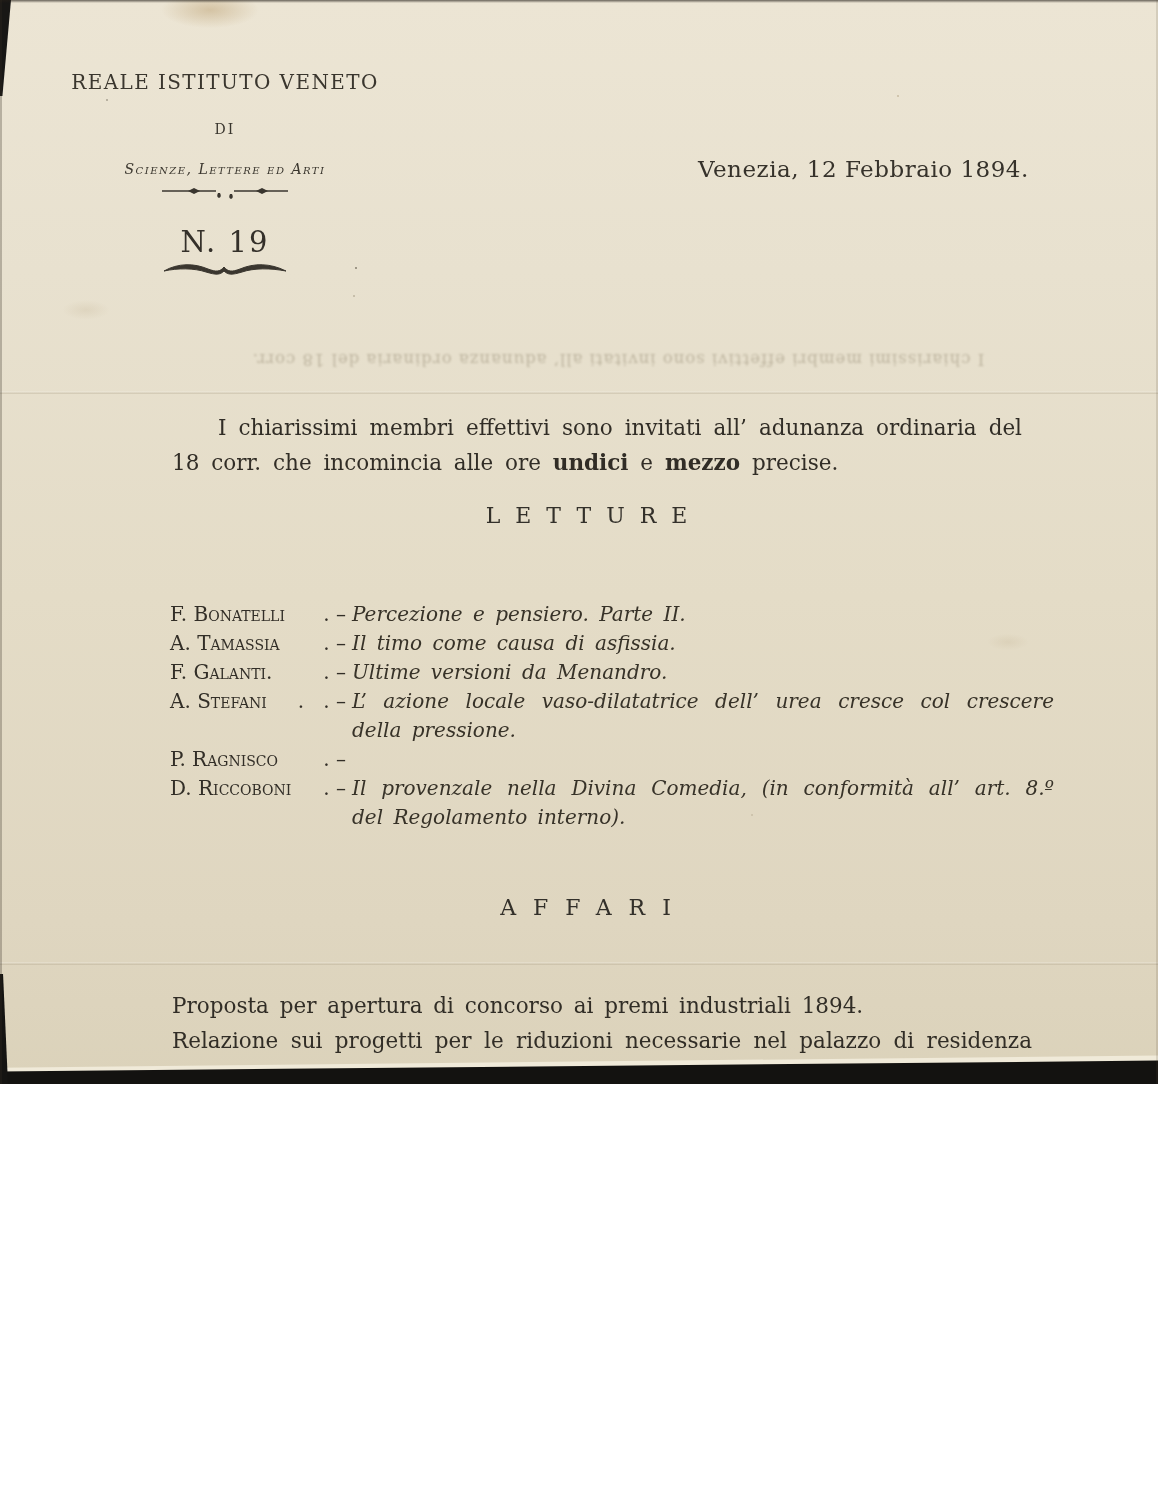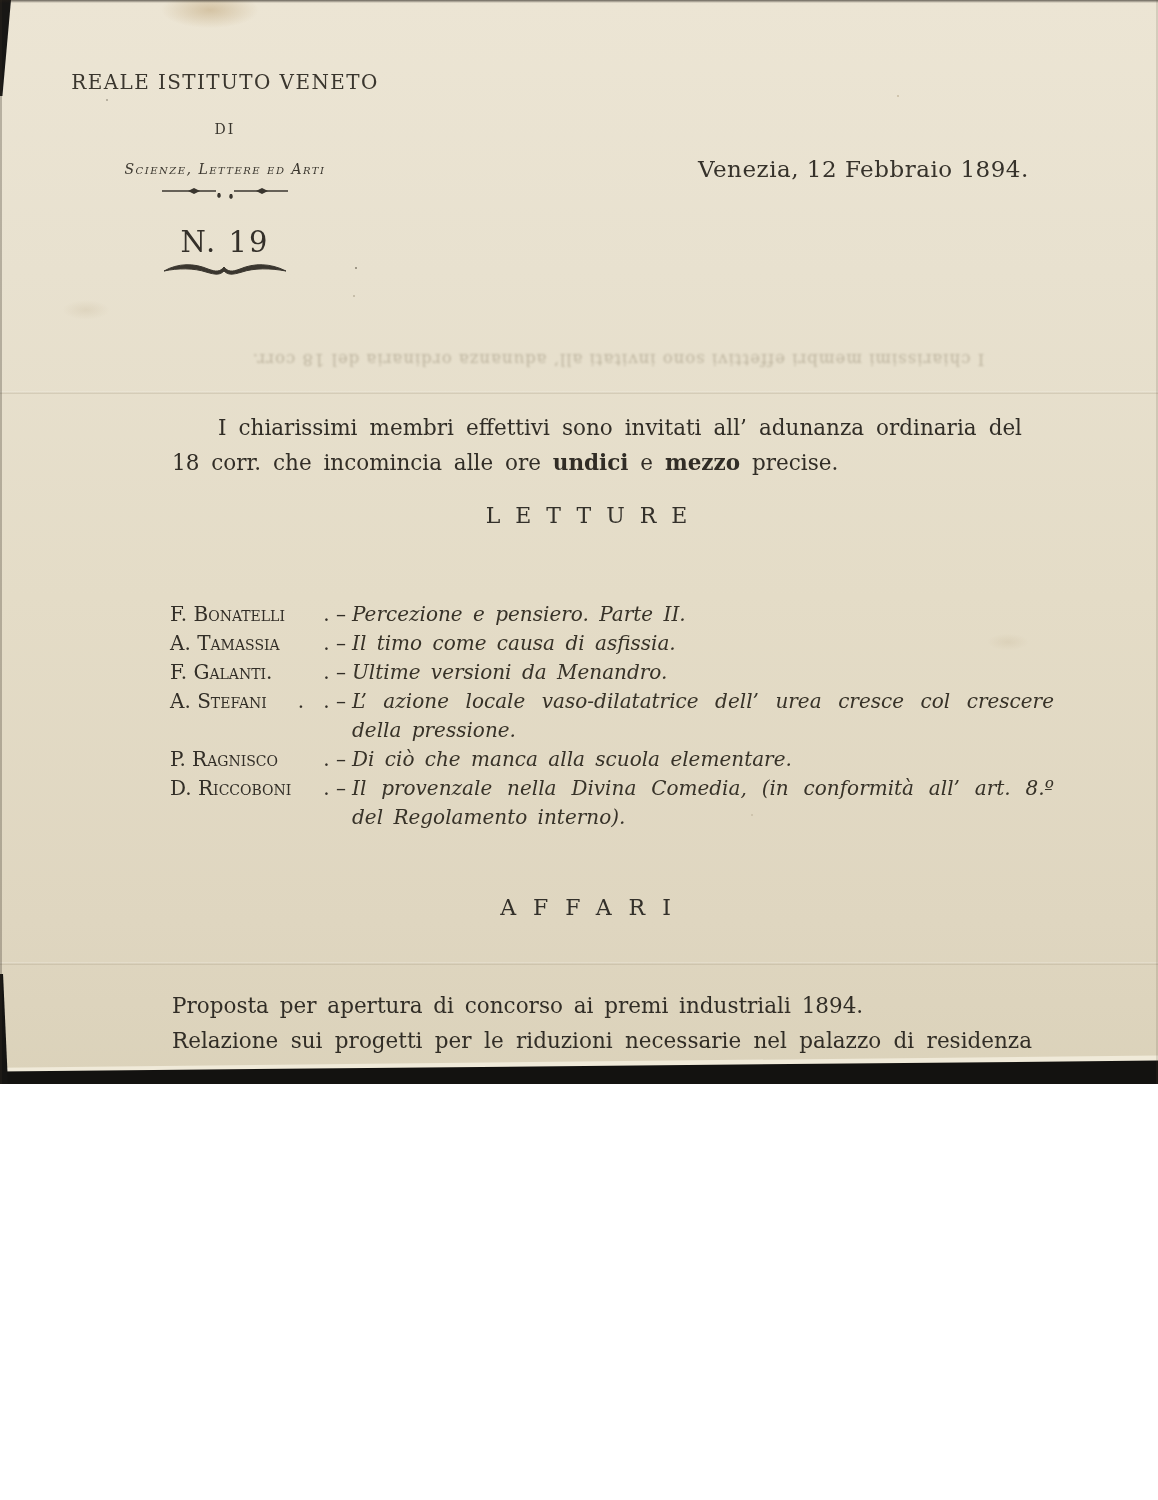--- a/index.html
+++ b/index.html
@@ -146,21 +146,20 @@
           <span>A. Stefani</span>
           <span class="ldr">.   . –</span>
         </span>
       <span class="ltitle">L’ azione locale vaso-dilatatrice dell’ urea cresce col crescere della pressione.</span>
     </div>
     <div class="lrow">
       <span class="lname">
           <span>P. Ragnisco</span>
           <span class="ldr">. –</span>
         </span>
-      <span class="ltitle">Di ciò che manca alla scuola elementare.</span>
     </div>
     <div class="lrow">
       <span class="lname">
           <span>D. Riccoboni</span>
           <span class="ldr">. –</span>
         </span>
       <span class="ltitle">Il provenzale nella Divina Comedia, (in conformità all’ art. 8.º del Regolamento interno).</span>
     </div>
   </div>
 

